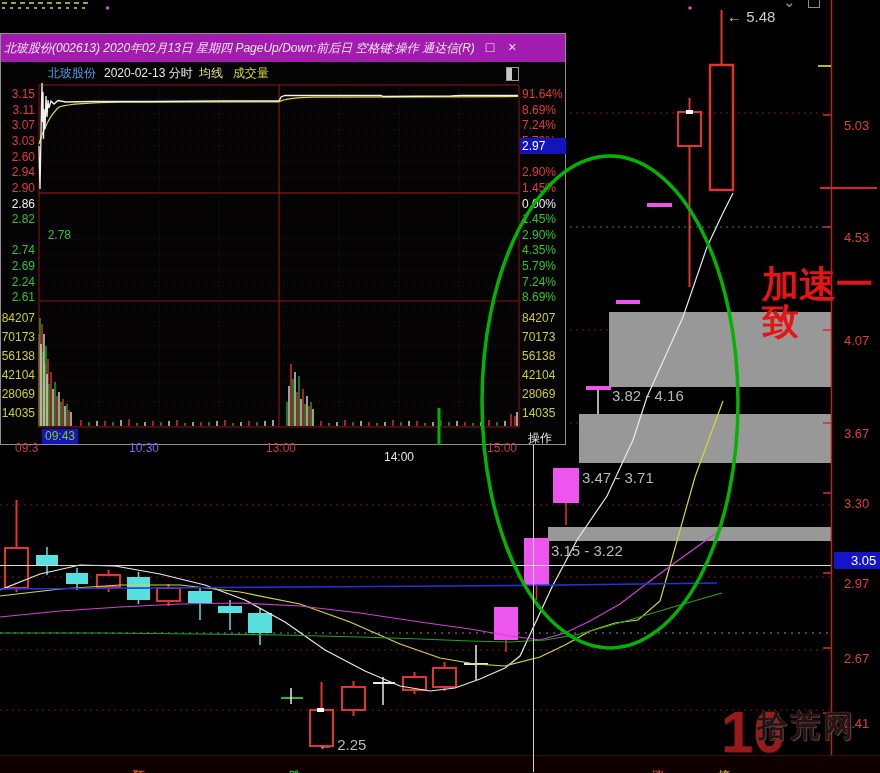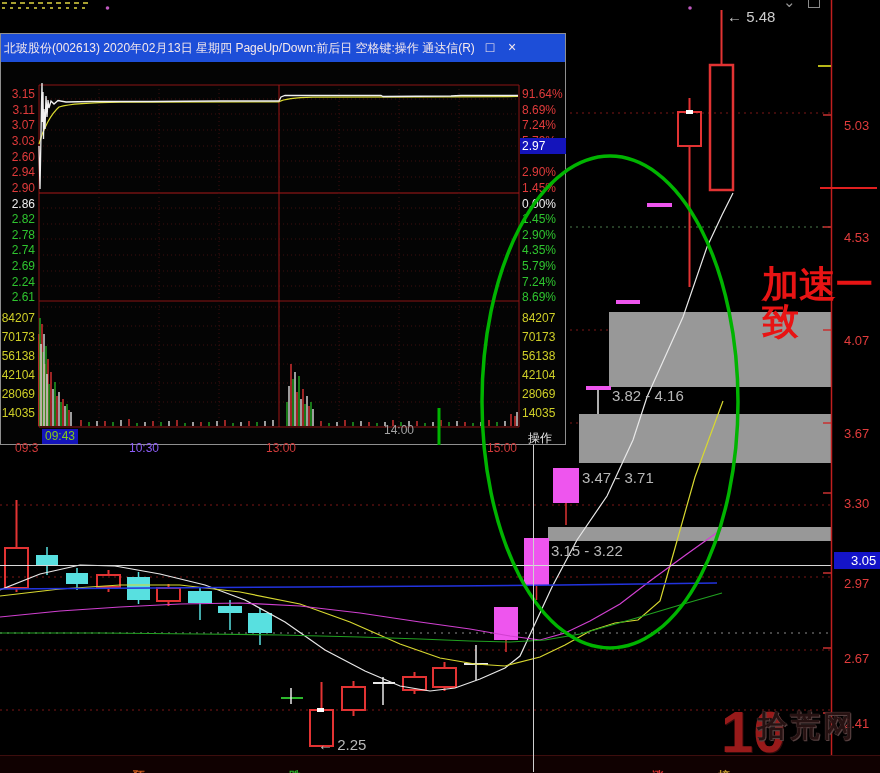--- a/index.html
+++ b/index.html
@@ -14,21 +14,21 @@
   #main-price-tag{position:absolute;left:834px;top:552px;width:46px;height:17px;background:#1414c8;
     color:#fff;font-size:13px;line-height:17px;text-align:left;padding-left:17px;box-sizing:border-box;}
   .grayann{position:absolute;color:#b8b8b8;font-size:15px;white-space:nowrap;}
   #note{position:absolute;left:762px;top:266px;width:118px;font-size:37px;line-height:1.0;
         font-weight:700;color:#e81414;z-index:3;}
   #icon-chevron{position:absolute;left:783px;top:-7px;color:#999;font-size:15px;}
   #icon-frame{position:absolute;left:808px;top:0px;width:10px;height:7px;border:1px solid #8a8a8a;border-top:none;}
   
   #inset{position:absolute;left:0;top:33px;width:566px;height:412px;background:#040404;
          border:1px solid #8f8f8f;box-sizing:border-box;z-index:2;}
-  #ititle{position:absolute;left:0;top:0;width:100%;height:28px;background:#1d4ed8;}
+  #ititle{position:absolute;left:0;top:0;width:100%;height:28px;background:#a21caf;font-style:italic;}
   #ititle-text{position:absolute;left:3px;top:0;width:478px;height:28px;line-height:28px;color:#f4e8ec;
          font-size:12px;white-space:nowrap;overflow:hidden;}
   .winbtn{position:absolute;top:0;width:18px;height:28px;line-height:26px;text-align:center;
          color:#f4e8ec;font-size:14px;}
   #btn-min{left:480px;} #btn-close{left:502px;}
   #iinfo{position:absolute;left:0;top:28px;width:100%;height:22px;font-size:12px;line-height:22px;}
   #iinfo span{position:absolute;white-space:nowrap;}
   #ins-stock{left:47px;color:#4f9fe8;}
   #ins-date{left:103px;color:#e8e8e8;}
   #ins-ma{left:198px;color:#e6e68a;}
@@ -211,33 +211,40 @@
       <path fill="none" stroke="#d8d830" stroke-width="1.2" d="M38,110 C42,95 50,80 58,73 C70,69.5 90,68.5 120,68.2 L278,67.8 C282,65.5 292,63.8 312,63.2 L450,62.8 L517,62.5"></path>
       <path fill="none" stroke="#f0f0f0" stroke-width="1.3" d="M38,112 L38.5,135 L39,155 L39.5,128 L40,100 L40.5,70 L41,49 L41.5,88 L42,58 L42.5,105 L43,75 L44,95 L45,62 L46,83 L47,66 L48,74 L50,67 L53,70 L57,66.5 L65,68 L90,67.5 L150,67.5 L220,67 L278,67 L280,63 L284,61.5 L380,61.5 L382,62.5 L450,62 L460,61.5 L517,61.5"></path>
     </svg>
 
     <div id="ititle">
       <span id="ititle-text">北玻股份(002613) 2020年02月13日 星期四 PageUp/Down:前后日 空格键:操作 通达信(R)</span>
       <span id="btn-min" class="winbtn">□</span>
       <span id="btn-close" class="winbtn">×</span>
     </div>
 
+    <div id="iinfo">
+      <span id="ins-stock">北玻股份</span>
+      <span id="ins-date">2020-02-13 分时</span>
+      <span id="ins-ma">均线</span>
+      <span id="ins-vol">成交量</span>
+      <span id="ins-layout-icon"></span>
+    </div>
 
     <div id="ins-left" class="abs">
 
     <div class="lab" style="top: 42px; color: rgb(224, 59, 59);">3.15</div>
         <div class="lab" style="top: 58px; color: rgb(224, 59, 59);">3.11</div>
         <div class="lab" style="top: 73px; color: rgb(224, 59, 59);">3.07</div>
         <div class="lab" style="top: 89px; color: rgb(224, 59, 59);">3.03</div>
         <div class="lab" style="top: 105px; color: rgb(224, 59, 59);">2.60</div>
         <div class="lab" style="top: 120px; color: rgb(224, 59, 59);">2.94</div>
         <div class="lab" style="top: 136px; color: rgb(224, 59, 59);">2.90</div>
         <div class="lab" style="top: 152px; color: rgb(239, 239, 239);">2.86</div>
         <div class="lab" style="top: 167px; color: rgb(47, 196, 47);">2.82</div>
-        <div class="lab" style="top: 183px; color: rgb(47, 196, 47);">2.78</div>
+        <div class="lab" style="top: 183px; color: rgb(47, 196, 47); padding-left: 36px;">2.78</div>
         <div class="lab" style="top: 198px; color: rgb(47, 196, 47);">2.74</div>
         <div class="lab" style="top: 214px; color: rgb(47, 196, 47);">2.69</div>
         <div class="lab" style="top: 230px; color: rgb(47, 196, 47);">2.24</div>
         <div class="lab" style="top: 245px; color: rgb(47, 196, 47);">2.61</div>
       </div>
     <div id="ins-vleft" class="abs">
 
     <div class="lab" style="top: 266px; color: rgb(207, 207, 40);">84207</div>
         <div class="lab" style="top: 285px; color: rgb(207, 207, 40);">70173</div>
         <div class="lab" style="top: 304px; color: rgb(207, 207, 40);">56138</div>
@@ -268,21 +275,21 @@
         <div class="lab" style="top: 304px; color: rgb(207, 207, 40);">56138</div>
         <div class="lab" style="top: 323px; color: rgb(207, 207, 40);">42104</div>
         <div class="lab" style="top: 342px; color: rgb(207, 207, 40);">28069</div>
         <div class="lab" style="top: 361px; color: rgb(207, 207, 40);">14035</div>
       </div>
     <div id="ins-time" class="abs">
 
     <div class="lab" style="top: 396px; left: 14px; color: rgb(208, 58, 58);">09:3</div>
         <div class="lab" style="top: 396px; left: 128px; color: #8b5cf6;">10:30</div>
         <div class="lab" style="top: 396px; left: 265px; color: rgb(208, 58, 58);">13:00</div>
-        <div class="lab" style="top: 378px; left: 383px; color: #a3a3a3;">14:00</div>
+        <div class="lab" style="top: 405px; left: 383px; color: #e5e5e5;">14:00</div>
         <div class="lab" style="top: 396px; left: 486px; color: rgb(208, 58, 58);">15:00</div>
       </div>
     <div id="ins-price-tag">2.97</div>
     <div id="ins-time-tag">09:43</div>
     <div id="ins-action">操作</div>
   </div>
 
   <svg id="overlay" width="880" height="773" viewBox="0 0 880 773">
     <ellipse cx="610" cy="402" rx="128" ry="246" fill="none" stroke="#00b400" stroke-width="3.5"></ellipse>
     <path d="M439,408V445" stroke="#00b400" stroke-width="3"></path>

